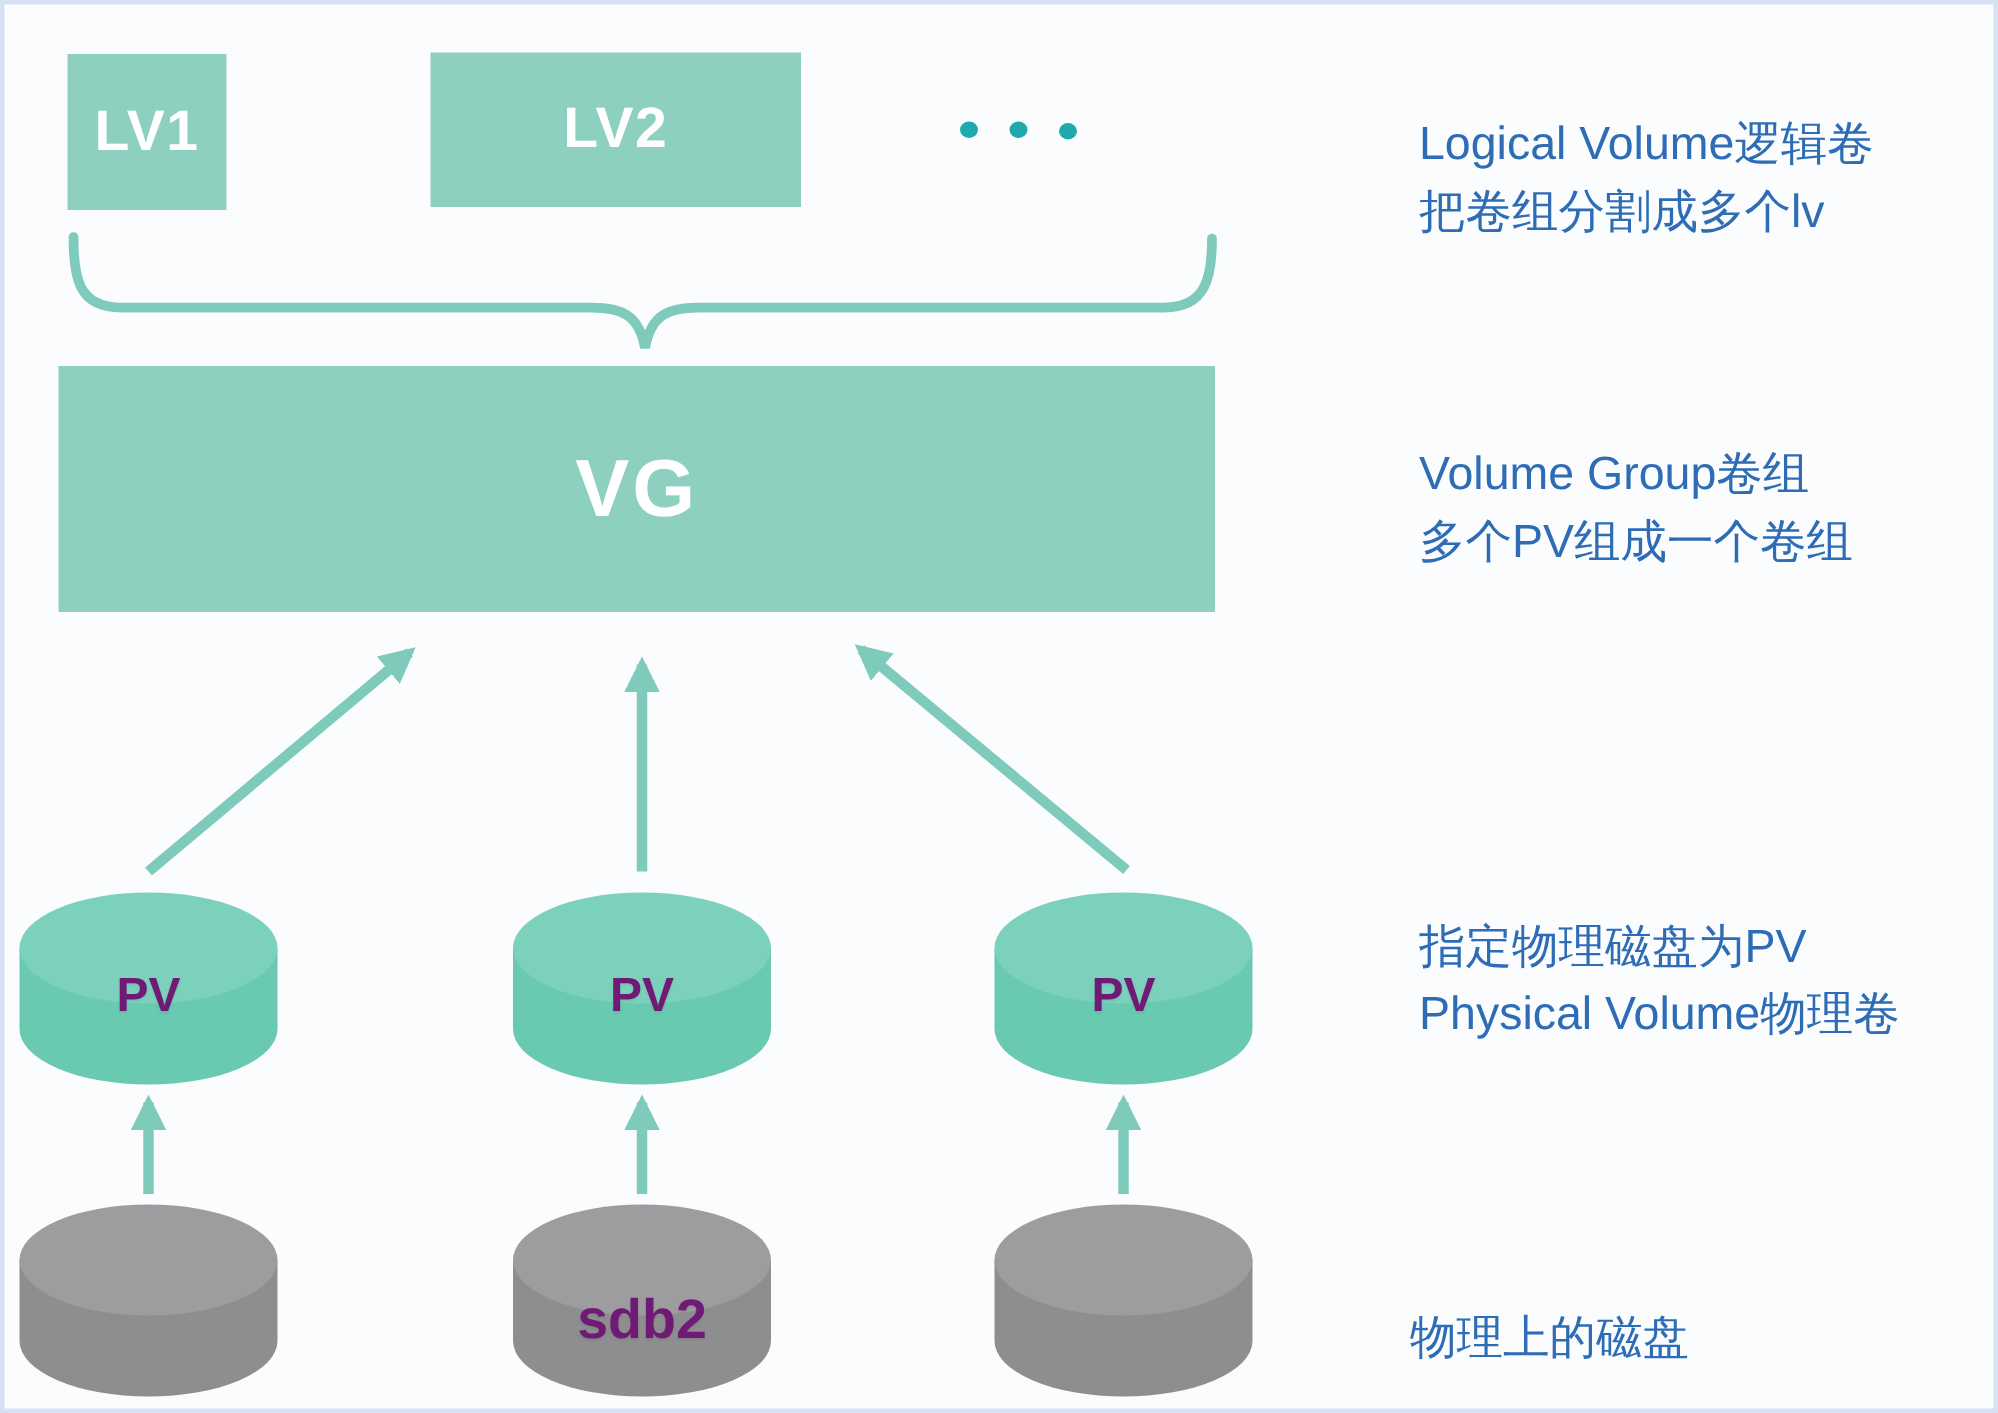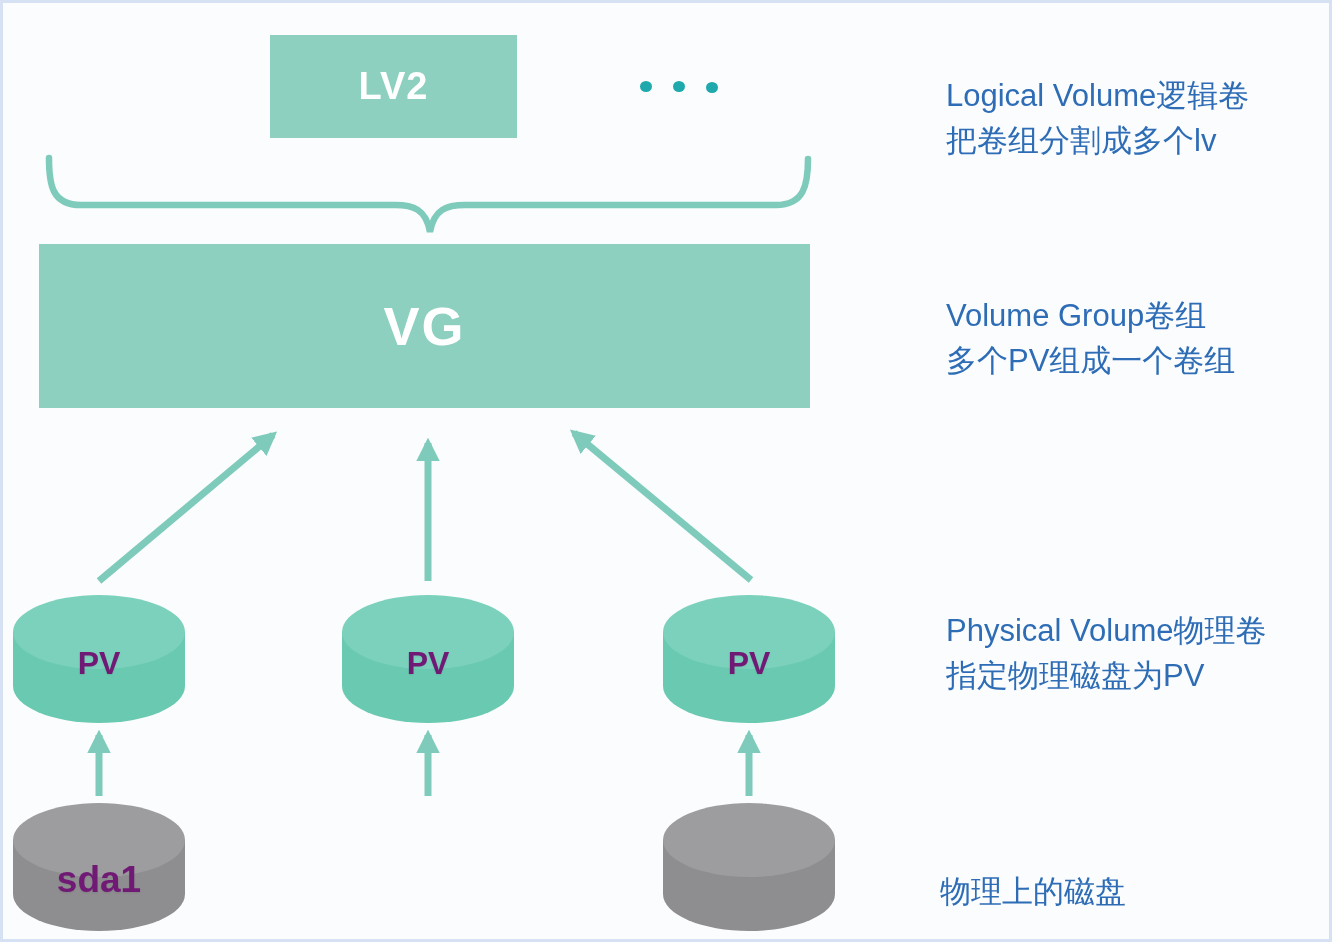--- a/index.html
+++ b/index.html
@@ -64,21 +64,24 @@
 
     <line x1="96" y1="578" x2="270" y2="432" stroke="#7ecbbb" stroke-width="7" marker-end="url(#ah)"></line>
     <line x1="425" y1="578" x2="425" y2="440" stroke="#7ecbbb" stroke-width="7" marker-end="url(#ah)"></line>
     <line x1="748" y1="577" x2="571" y2="430" stroke="#7ecbbb" stroke-width="7" marker-end="url(#ah)"></line>
 
     <line x1="96" y1="793" x2="96" y2="732" stroke="#7ecbbb" stroke-width="7" marker-end="url(#ah)"></line>
     <line x1="425" y1="793" x2="425" y2="732" stroke="#7ecbbb" stroke-width="7" marker-end="url(#ah)"></line>
     <line x1="746" y1="793" x2="746" y2="732" stroke="#7ecbbb" stroke-width="7" marker-end="url(#ah)"></line>
   </svg>
 
-  <div class="teal-box" style="left:267px;top:32px;width:247px;height:103px;justify-content:center;">
+  <div class="teal-box" style="left:42px;top:33px;width:106px;height:104px;">
+    <span class="lv-label">LV1</span>
+  </div>
+  <div class="teal-box" style="left:284px;top:32px;width:247px;height:103px;justify-content:center;">
     <span class="lv-label">LV2</span>
   </div>
 
   <div>
     <div class="dot" style="left:637px;top:78px;"></div>
     <div class="dot" style="left:670px;top:78px;"></div>
     <div class="dot" style="left:703px;top:79px;"></div>
   </div>
 
   <div class="teal-box" style="left:36px;top:241px;width:771px;height:164px;">
@@ -105,38 +108,44 @@
       <ellipse cx="88" cy="39" rx="86" ry="37" fill="#7bd1bc"></ellipse>
     </svg>
     <div class="cyl-label pv-label">PV</div>
   </div>
 
   <div class="cyl" style="left:8px;top:798px;">
     <svg width="176" height="132" viewBox="0 0 176 132">
       <path d="M2 39 L2 93 A86 37 0 0 0 174 93 L174 39 Z" fill="#8e8e90"></path>
       <ellipse cx="88" cy="39" rx="86" ry="37" fill="#9d9da0"></ellipse>
     </svg>
-    <div class="cyl-label disk-label">sda1</div>
+  </div>
+  <div class="cyl" style="left:337px;top:798px;">
+    <svg width="176" height="132" viewBox="0 0 176 132">
+      <path d="M2 39 L2 93 A86 37 0 0 0 174 93 L174 39 Z" fill="#8e8e90"></path>
+      <ellipse cx="88" cy="39" rx="86" ry="37" fill="#9d9da0"></ellipse>
+    </svg>
+    <div class="cyl-label disk-label">sdb2</div>
   </div>
   <div class="cyl" style="left:658px;top:798px;">
     <svg width="176" height="132" viewBox="0 0 176 132">
       <path d="M2 39 L2 93 A86 37 0 0 0 174 93 L174 39 Z" fill="#8e8e90"></path>
       <ellipse cx="88" cy="39" rx="86" ry="37" fill="#9d9da0"></ellipse>
     </svg>
   </div>
 
   <div class="note" style="left:943px;top:290px;">
     <div>Volume Group卷组</div>
     <div>多个PV组成一个卷组</div>
   </div>
   <div class="note" style="left:943px;top:70px;">
     <div>Logical Volume逻辑卷</div>
     <div>把卷组分割成多个lv</div>
   </div>
   <div class="note" style="left:943px;top:605px;">
+    <div>指定物理磁盘为PV</div>
     <div>Physical Volume物理卷</div>
-    <div>指定物理磁盘为PV</div>
   </div>
   <div class="note" style="left:937px;top:848px;margin-top:18px;">
     <div>物理上的磁盘</div>
   </div>
 
 </div>
 
 </body></html>

